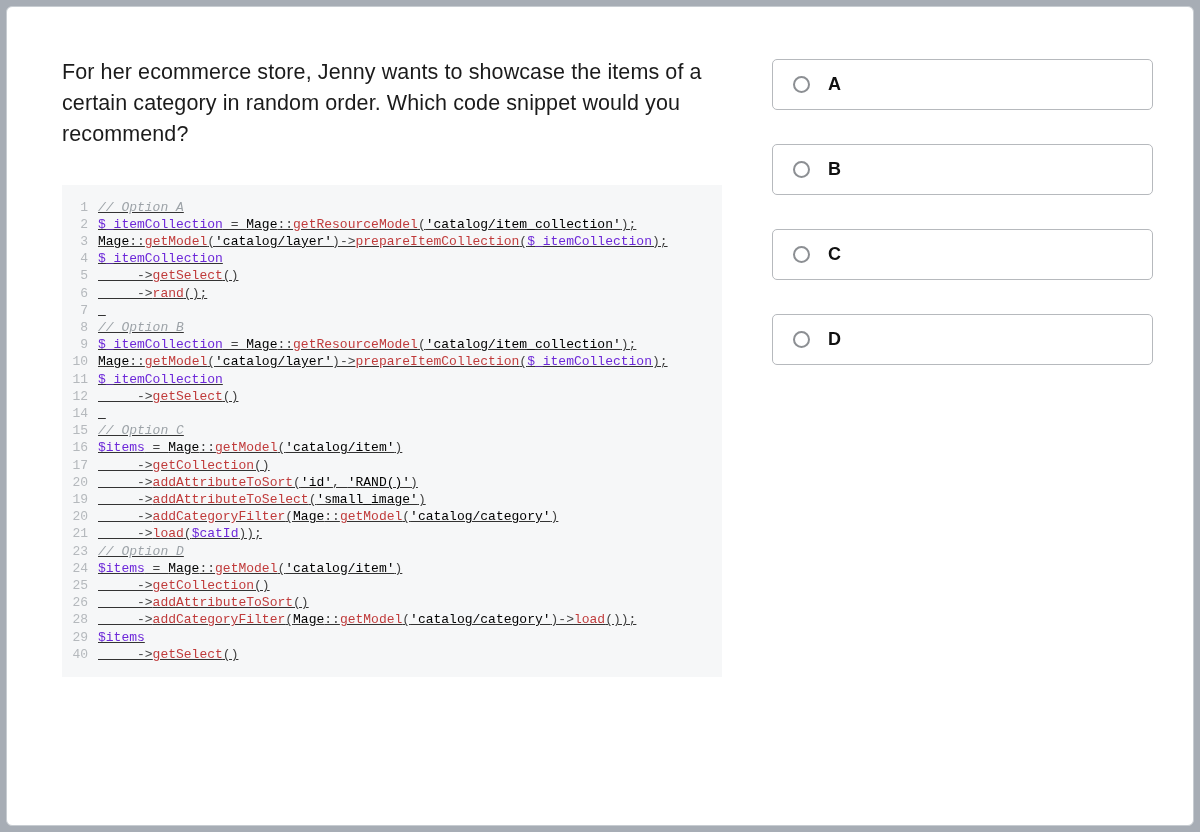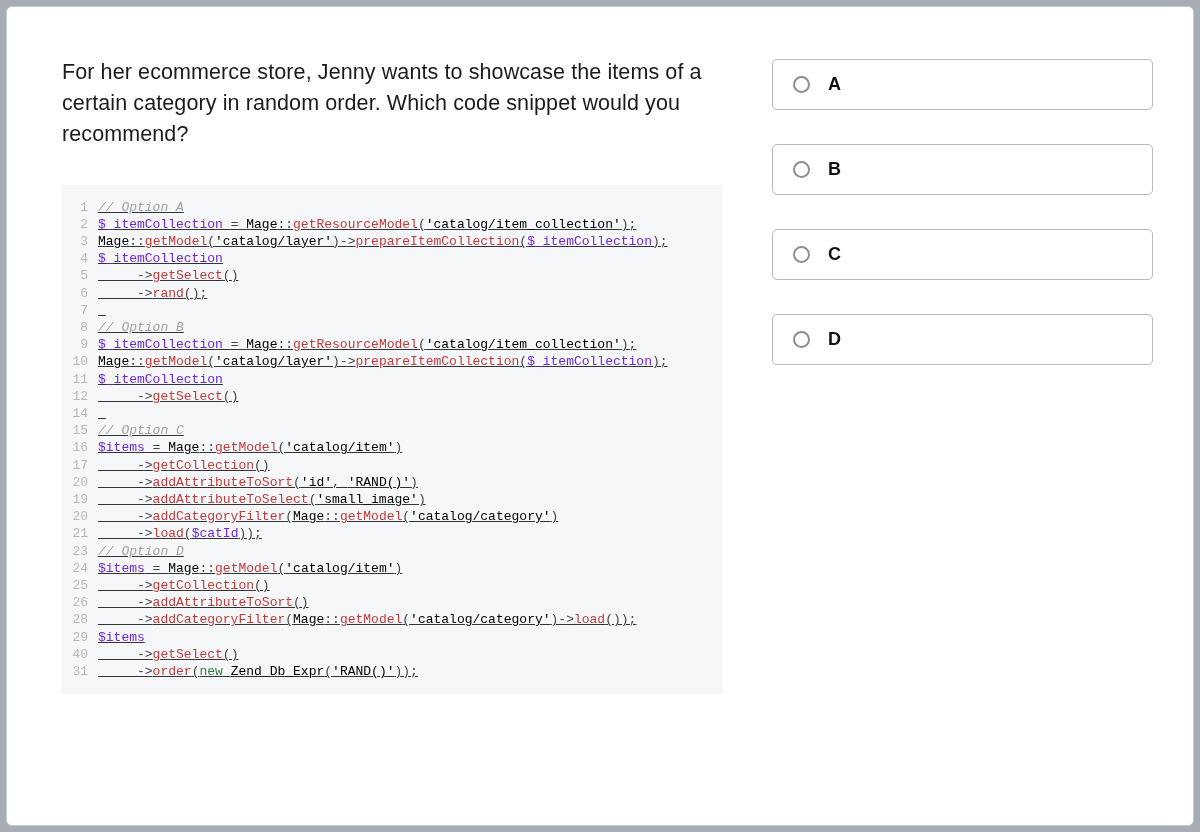--- a/index.html
+++ b/index.html
@@ -107,21 +107,20 @@
         <div class="code-line"><span class="ln">19</span><span class="cc"><span class="c-punct">     -&gt;</span><span class="c-call">addAttributeToSelect</span><span class="c-punct">(</span><span class="c-str">'small_image'</span><span class="c-punct">)</span></span></div>
         <div class="code-line"><span class="ln">20</span><span class="cc"><span class="c-punct">     -&gt;</span><span class="c-call">addCategoryFilter</span><span class="c-punct">(</span><span class="c-class">Mage</span><span class="c-punct">::</span><span class="c-call">getModel</span><span class="c-punct">(</span><span class="c-str">'catalog/category'</span><span class="c-punct">)</span></span></div>
         <div class="code-line"><span class="ln">21</span><span class="cc"><span class="c-punct">     -&gt;</span><span class="c-call">load</span><span class="c-punct">(</span><span class="c-var">$catId</span><span class="c-punct">));</span></span></div>
         <div class="code-line"><span class="ln">23</span><span class="cc"><span class="c-comment">// Option D</span></span></div>
         <div class="code-line"><span class="ln">24</span><span class="cc"><span class="c-var">$items</span><span class="c-op"> = </span><span class="c-class">Mage</span><span class="c-punct">::</span><span class="c-call">getModel</span><span class="c-punct">(</span><span class="c-str">'catalog/item'</span><span class="c-punct">)</span></span></div>
         <div class="code-line"><span class="ln">25</span><span class="cc"><span class="c-punct">     -&gt;</span><span class="c-call">getCollection</span><span class="c-punct">()</span></span></div>
         <div class="code-line"><span class="ln">26</span><span class="cc"><span class="c-punct">     -&gt;</span><span class="c-call">addAttributeToSort</span><span class="c-punct">()</span></span></div>
         <div class="code-line"><span class="ln">28</span><span class="cc"><span class="c-punct">     -&gt;</span><span class="c-call">addCategoryFilter</span><span class="c-punct">(</span><span class="c-class">Mage</span><span class="c-punct">::</span><span class="c-call">getModel</span><span class="c-punct">(</span><span class="c-str">'catalog/category'</span><span class="c-punct">)-&gt;</span><span class="c-call">load</span><span class="c-punct">());</span></span></div>
         <div class="code-line"><span class="ln">29</span><span class="cc"><span class="c-var">$items</span></span></div>
         <div class="code-line"><span class="ln">40</span><span class="cc"><span class="c-punct">     -&gt;</span><span class="c-call">getSelect</span><span class="c-punct">()</span></span></div>
-        <div class="code-line"><span class="ln">31</span><span class="cc"><span class="c-punct">     -&gt;</span><span class="c-call">order</span><span class="c-punct">(</span><span class="c-new">new</span><span class="c-punct"> </span><span class="c-class">Zend_Db_Expr</span><span class="c-punct">(</span><span class="c-str">'RAND()'</span><span class="c-punct">));</span></span></div>
       </div>
   </div>
   <div class="right-col" id="options">
       <div class="option">
         <span class="radio"></span>
         <span class="option-label">A</span>
       </div>
       <div class="option">
         <span class="radio"></span>
         <span class="option-label">B</span>

